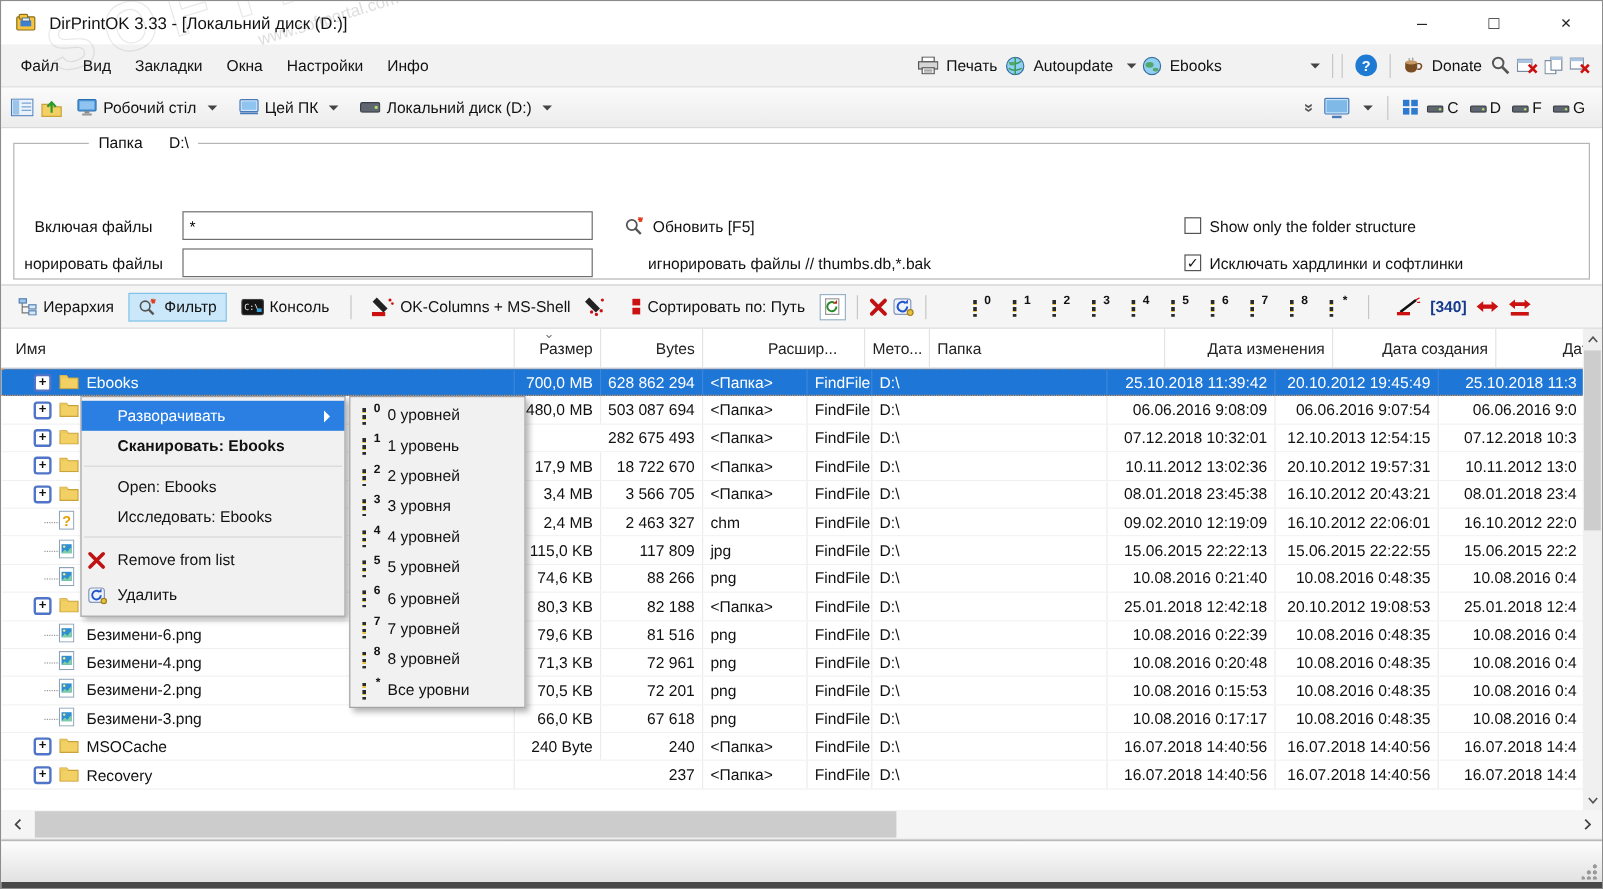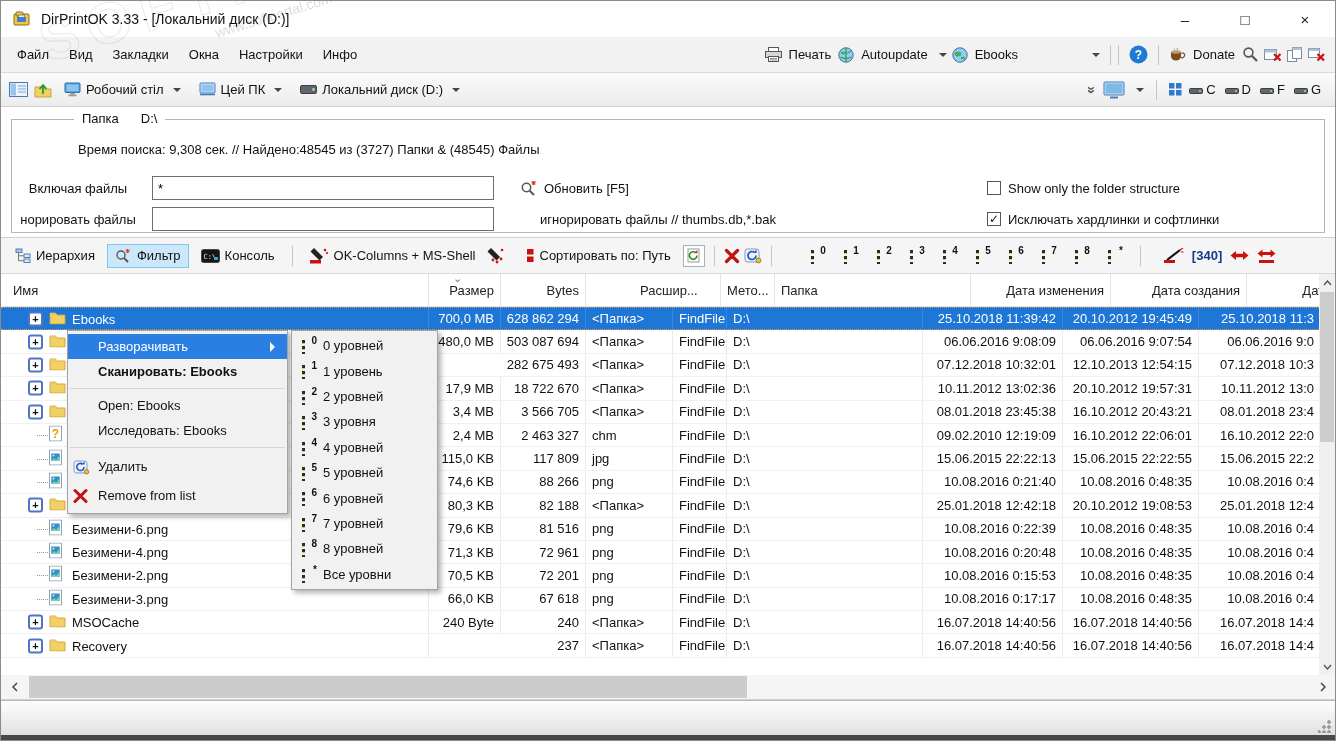--- a/index.html
+++ b/index.html
@@ -316,21 +316,20 @@
         </div>
     </div>
   </div>
 
   <div id="filterpanel">
     <div id="groupbox">
       <div id="legend">
         <span>Папка</span>
         <span>D:\</span>
       </div>
-      <div id="stats">Время поиска: 9,308 сек. //  Найдено:48545 из (3727) Папки &amp; (48545) Файлы</div>
       <div class="frow" style="top:56px;width:100%">
         <span class="flabel">Включая файлы</span>
         <input class="finput" value="*" style="">
         <div id="refresh-btn">
           <span class="ico">
               <svg width="18" height="17" viewBox="0 0 18 17">
                 <circle cx="6.5" cy="7.5" r="4.2" fill="none" stroke="#555" stroke-width="1.5"></circle>
                 <line x1="9.6" y1="10.6" x2="14" y2="15" stroke="#555" stroke-width="2"></line>
                 <path d="M13.5 1 v4 M11.5 3 h4 M12 1.3 l3 3.4 M15.5 1.3 l-3 3.4" stroke="#e03a1a" stroke-width="1.1"></path>
               </svg>
@@ -858,37 +857,37 @@
       <div class="cm-sep"></div>
       <div class="cm-item">
         <span>Open: Ebooks</span>
       </div>
       <div class="cm-item">
         <span>Исследовать: Ebooks</span>
       </div>
       <div class="cm-sep"></div>
       <div class="cm-item big">
         <span class="cmicon ico">
+          <svg width="15" height="15" viewBox="0 0 15 15">
+            <path d="M2 2 L13 13 M13 2 L2 13" stroke="#c01212" stroke-width="3" stroke-linecap="round"></path>
+          </svg>
+        </span>
+        <span>Remove from list</span>
+      </div>
+      <div class="cm-item big">
+        <span class="cmicon ico">
           <svg width="17" height="16" viewBox="0 0 17 16">
             <rect x="1" y="2" width="13" height="12" rx="2.5" fill="#eef2fa" stroke="#8899bb"></rect>
             <path d="M11 8 a3.6 3.6 0 1 1 -1.4 -2.9" fill="none" stroke="#2255cc" stroke-width="1.6"></path>
             <path d="M11.6 2.4 v3.2 h-3.2z" fill="#2255cc"></path>
             <circle cx="13.5" cy="12.8" r="2.2" fill="#e8c23a" stroke="#a08020"></circle>
           </svg>
         </span>
         <span>Удалить</span>
       </div>
-      <div class="cm-item big">
-        <span class="cmicon ico">
-          <svg width="15" height="15" viewBox="0 0 15 15">
-            <path d="M2 2 L13 13 M13 2 L2 13" stroke="#c01212" stroke-width="3" stroke-linecap="round"></path>
-          </svg>
-        </span>
-        <span>Remove from list</span>
-      </div>
     </div>
   <div id="submenu">
       <div class="sm-item">
         <span class="lvlicon">
           <i></i>
           <b>0</b>
         </span>
         <span>0 уровней</span>
       </div>
       <div class="sm-item">

